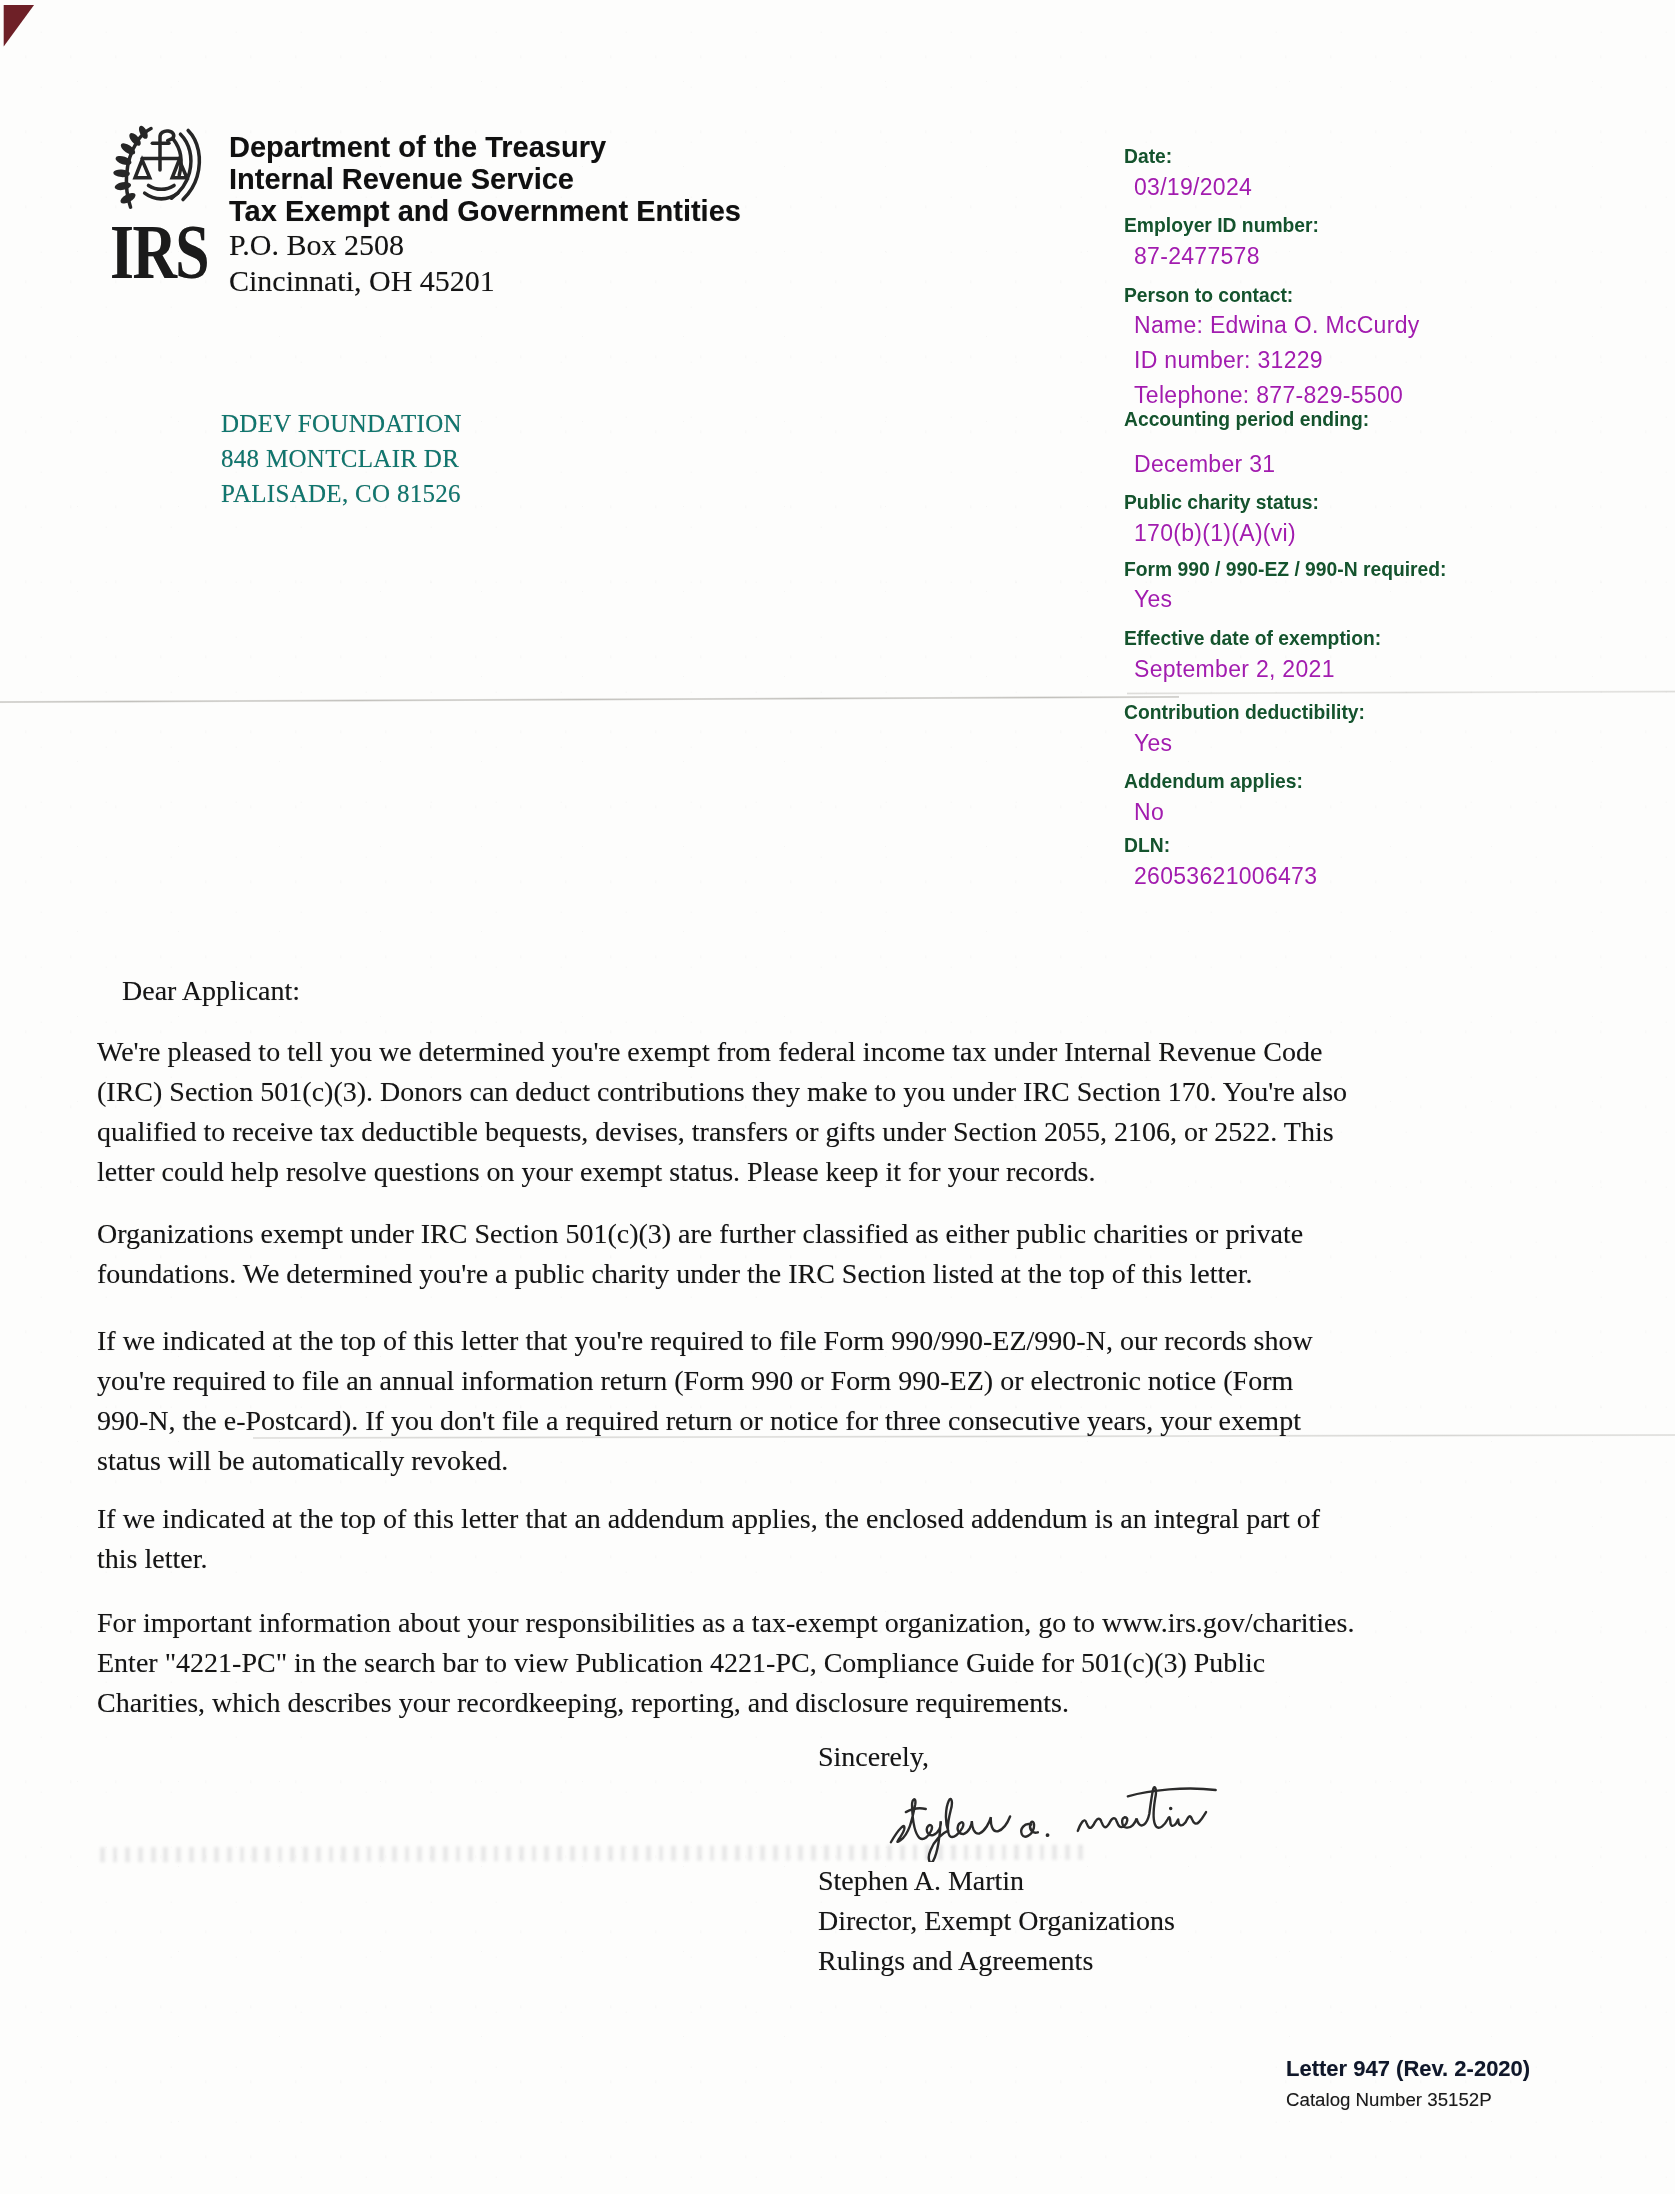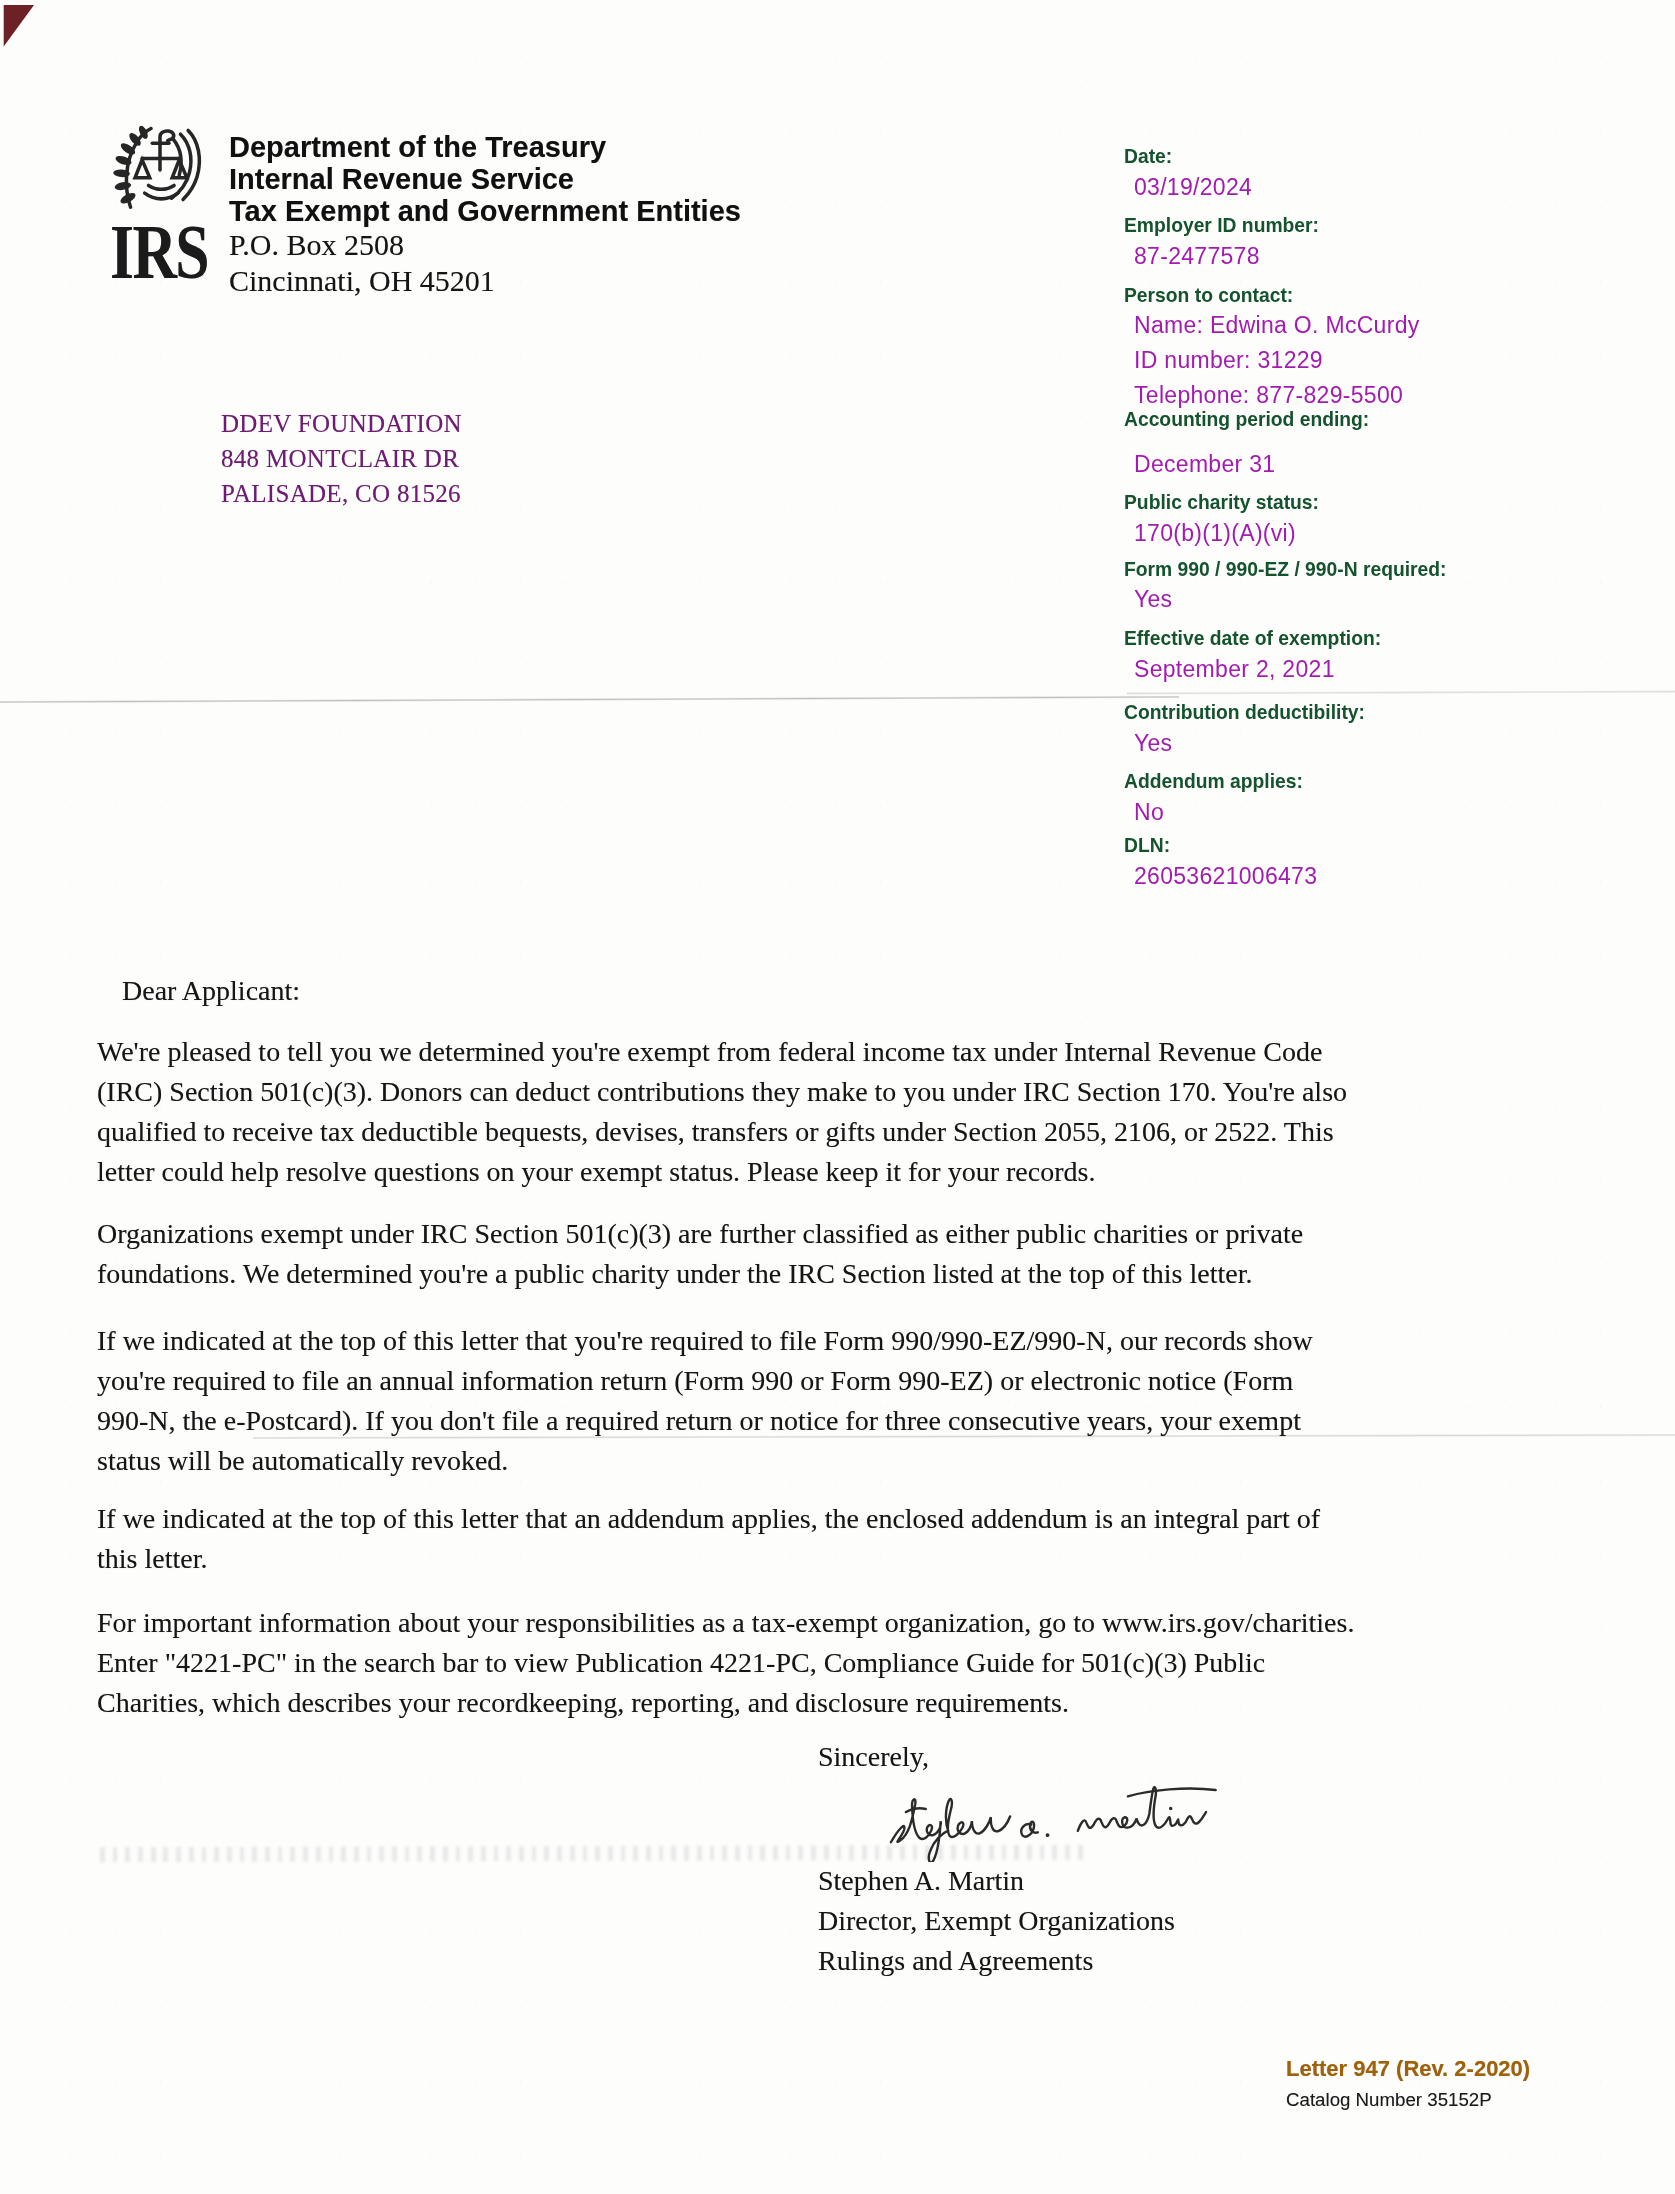--- a/index.html
+++ b/index.html
@@ -29,39 +29,39 @@
     clip-path:polygon(10% 10%, 92% 10%, 10% 95%);}
 
   
   .emblem{left:108px;top:124px;width:104px;height:96px;}
   .irs-word{left:110px;top:212px;font-size:79px;line-height:1;font-weight:bold;
     letter-spacing:-2px;transform:scaleX(0.78);transform-origin:left top;color:#1b1b1b;}
   .dept{left:229px;top:131px;font-weight:bold;font-size:29px;line-height:32px;color:#101010;}
   .sender-addr{left:229px;top:227px;font-size:30px;line-height:36px;color:#141414;}
 
   
-  .recipient{left:221px;top:406px;font-size:25px;line-height:35px;letter-spacing:0.3px;color:#701a75;}
+  .recipient{left:221px;top:406px;font-size:25px;line-height:35px;letter-spacing:0.3px;color:#0f766e;}
 
   
   .meta-label{left:1124px;font-family:"Liberation Sans", sans-serif;font-weight:bold;
     font-size:19.3px;line-height:23px;color:#14532d;white-space:nowrap;}
   .meta-value{left:1134px;font-family:"Liberation Sans", sans-serif;
     font-size:23px;line-height:35px;color:#a21caf;white-space:pre-line;letter-spacing:0.3px;}
 
   
   .body-text{left:97px;width:1514px;font-size:28px;line-height:40px;
     white-space:pre-line;color:#151515;}
   .salutation{left:97px;font-size:28px;color:#151515;margin-left:25px;}
 
   .closing{left:818px;font-size:28px;color:#151515;}
   .signature{left:844px;top:1782px;width:427px;height:80px;}
   .signer-block{left:818px;top:1861px;font-size:28px;line-height:40px;color:#151515;}
 
   .footer-letter{left:1286px;top:2056px;font-family:"Liberation Sans", sans-serif;
-    font-weight:bold;font-size:22px;color:#a16207;}
+    font-weight:bold;font-size:22px;color:#0f172a;}
   .footer-catalog{left:1286px;top:2089px;font-family:"Liberation Sans", sans-serif;
     font-size:18.7px;color:#1a1a1a;}
 
   
   .crease1a{left:-8px;top:698px;width:1187px;height:3.3px;opacity:0.55;
     background:linear-gradient(to bottom, transparent, rgba(118,115,106,0.8), transparent);
     transform:rotate(-0.25deg);}
   .crease1b{left:1127px;top:691px;width:560px;height:2.7px;opacity:0.3;
     background:linear-gradient(to bottom, transparent, rgba(118,115,106,0.8), transparent);
     transform:rotate(-0.2deg);}

